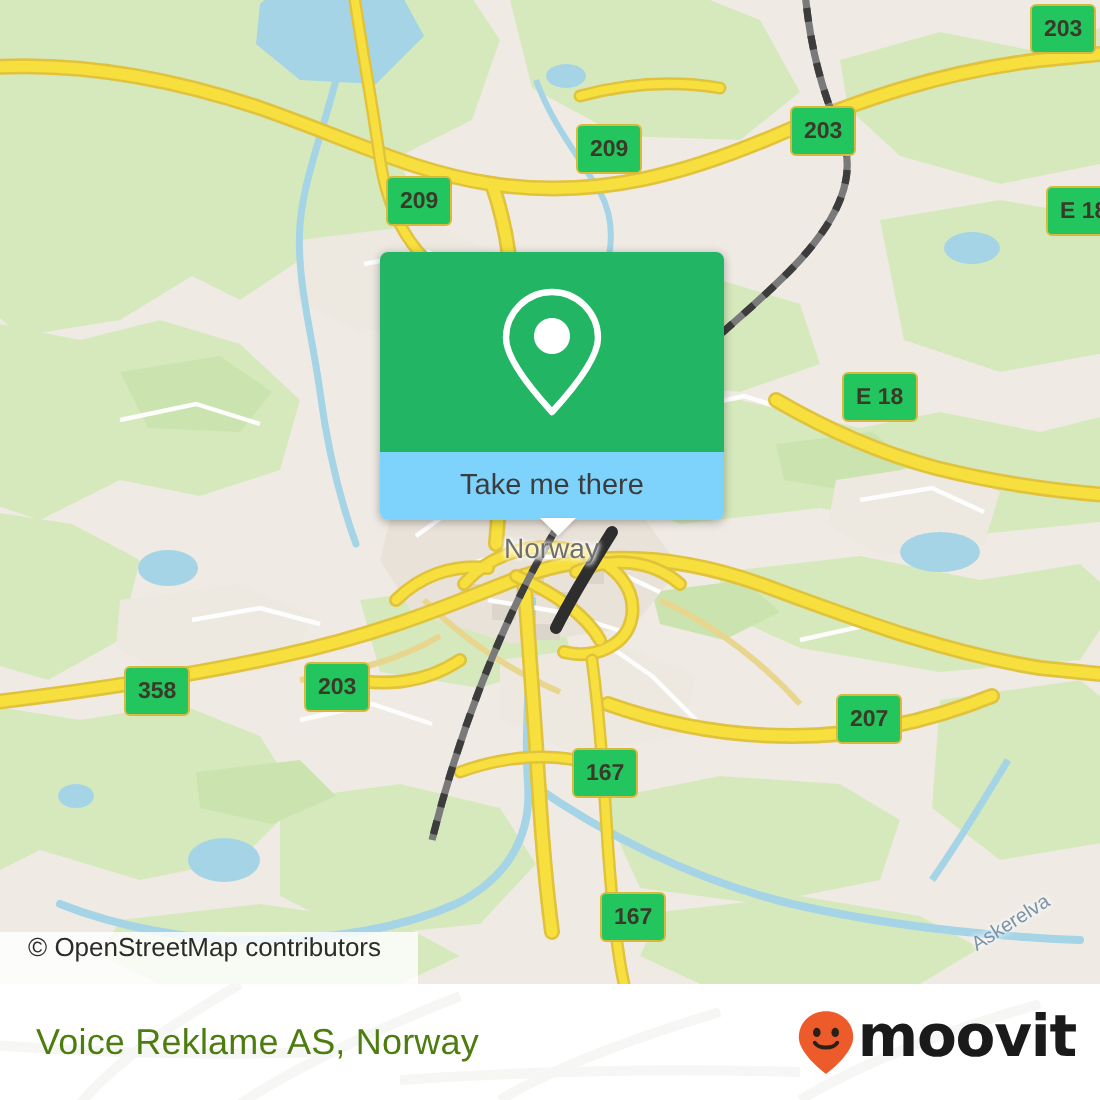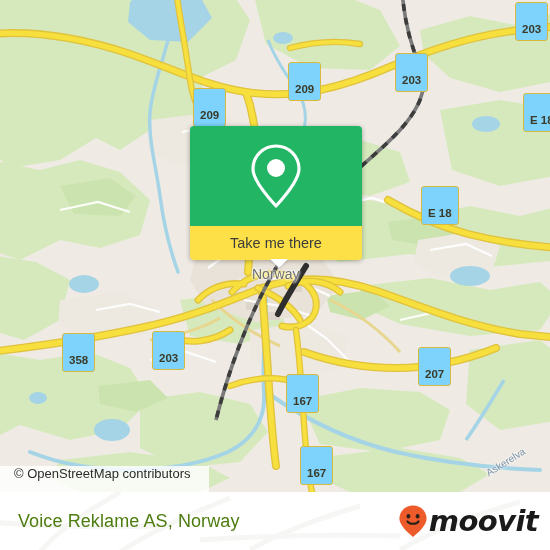--- a/index.html
+++ b/index.html
@@ -39,28 +39,28 @@
     position: absolute;
     color: #7C93A8;
     font-size: 10px;
     white-space: nowrap;
     text-shadow: 0 0 3px #fff, 0 0 3px #fff;
   }
 
   
   .shield {
     position: absolute;
-    background: #7dd3fc;
+    background: #22c55e;
     border: 1.4px solid #D9B93C;
     border-radius: 3px;
     color: #3A3A28;
     font-size: 11.5px;
     font-weight: bold;
     line-height: 1;
-    padding: 21px 6px 4px 6px;
+    padding: 7px 6px 4px 6px;
     white-space: nowrap;
     font-family: "Liberation Sans", sans-serif;
     text-align: right;
   }
 
   
   #popup-card {
     position: absolute;
     left: 190px; top: 126px;
     width: 172px; height: 134px;
@@ -76,21 +76,21 @@
     background: #22B563;
     border-radius: 4px 4px 0 0;
     display: flex;
     align-items: center;
     justify-content: center;
   }
   #popup-footer {
     position: absolute;
     left: 0; top: 100px;
     width: 172px; height: 34px;
-    background: #fde047;
+    background: #7dd3fc;
     border-radius: 0 0 4px 4px;
     display: flex;
     align-items: center;
     justify-content: center;
   }
   #popup-footer-label {
     color: #3C3C3C;
     font-size: 14.5px;
     font-family: "Liberation Sans", sans-serif;
   }
@@ -136,23 +136,22 @@
     position: relative;
     color: #4d7c0f;
     font-size: 18px;
     font-family: "Liberation Sans", sans-serif;
     letter-spacing: 0.1px;
     z-index: 3;
   }
   #moovit-logo {
     position: relative;
     display: flex;
-    align-items: center;
+    align-items: flex-start;
     z-index: 3;
-    font-style: italic;
   }
   #moovit-wordmark {
     color: #1A1A1A;
     font-size: 29px;
     font-weight: bold;
     letter-spacing: -0.6px;
     font-family: "DejaVu Sans", sans-serif;
     margin-left: 1px;
     line-height: 1;
   }

